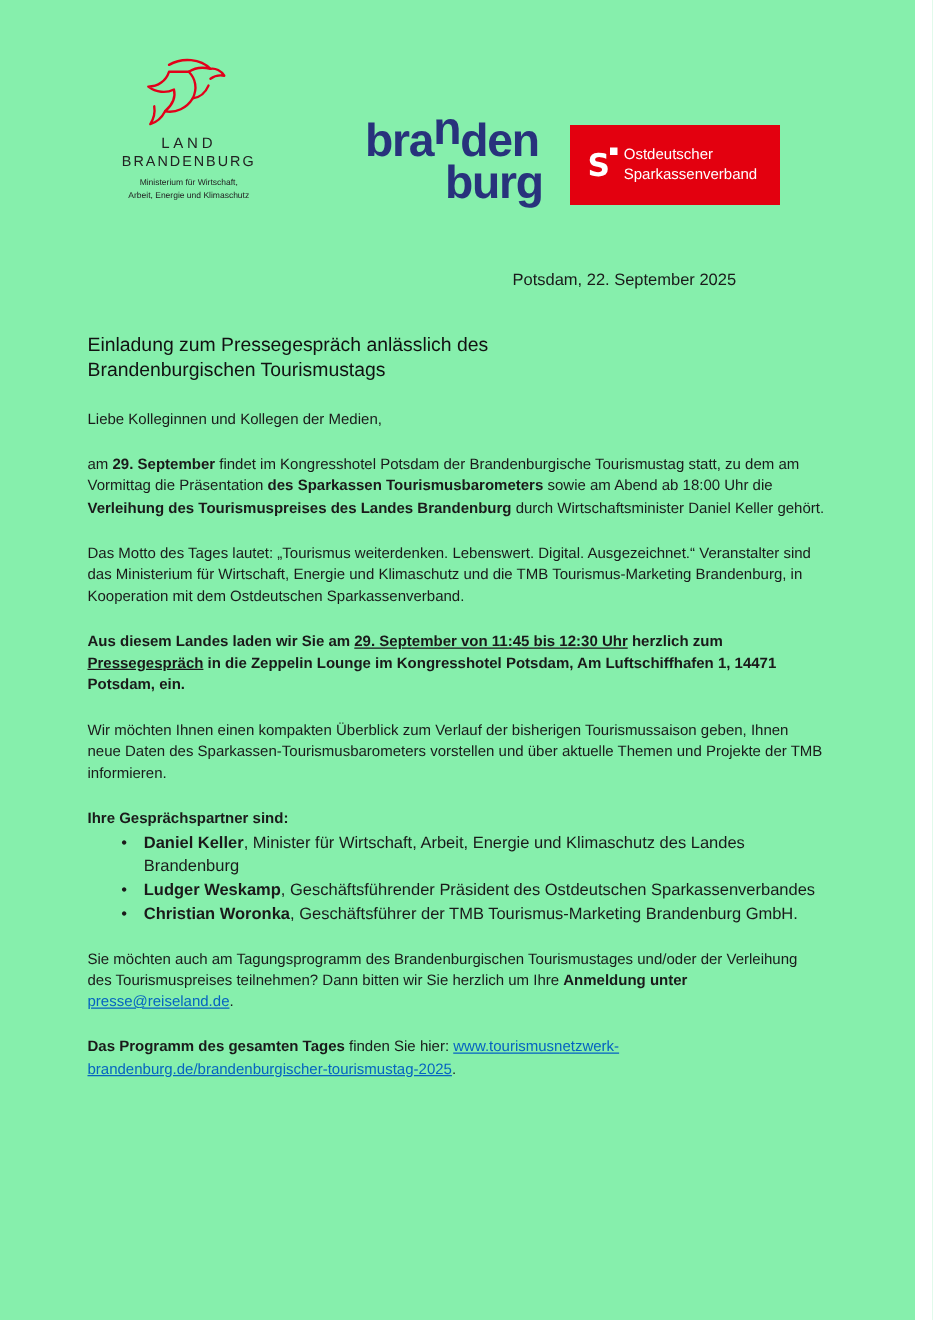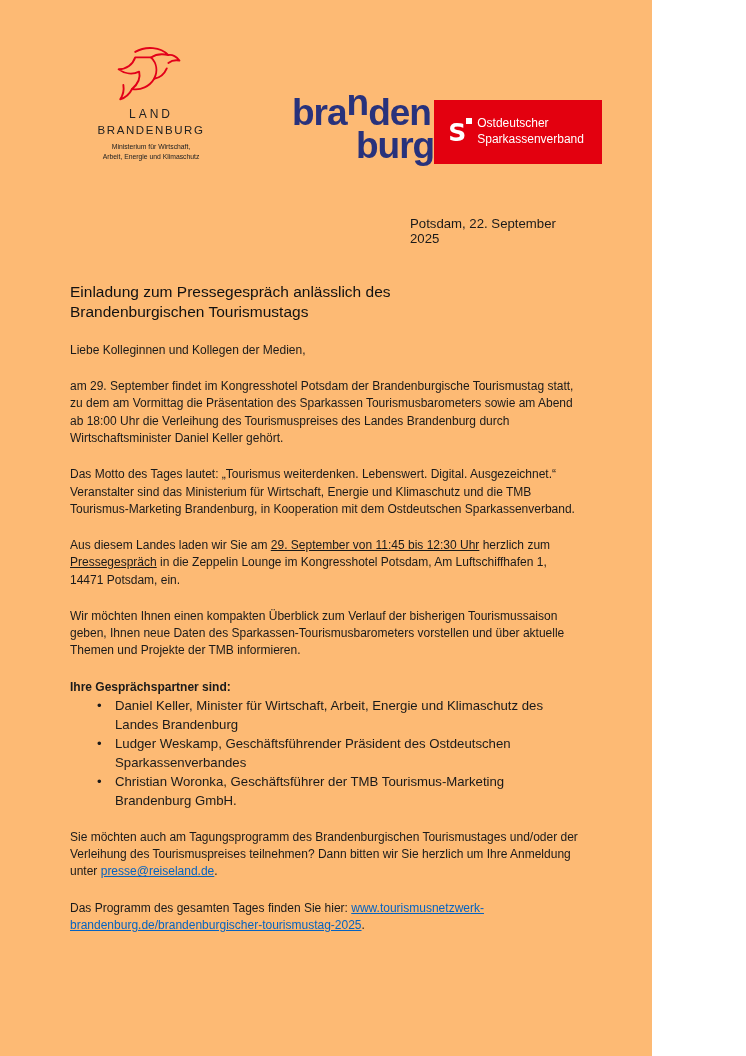--- a/index.html
+++ b/index.html
@@ -1,16 +1,16 @@
 <!DOCTYPE html>
 <html><head>
 <meta charset="utf-8">
 <style>
   html,body{margin:0;padding:0;background:#ffffff;}
-  .page{position:relative;width:652px;height:1056px;background:#fdba74;overflow:hidden;
+  .page{position:relative;width:732px;height:1056px;background:#86efac;overflow:hidden;
         font-family:"Liberation Sans","DejaVu Sans",sans-serif;color:#1a1a1a;}
   
   .logo-row{display:flex;align-items:flex-start;padding:44px 108px 0 90px;}
   .ministry{width:122px;text-align:center;flex:0 0 auto;}
   .eagle-svg{display:block;margin:0 auto;}
   .m-land{font-size:12px;letter-spacing:3px;color:#222;margin-top:3px;font-weight:400;}
   .m-name{font-size:11.5px;letter-spacing:1.6px;color:#222;margin-top:3px;}
   .m-dept{font-size:6.8px;color:#222;margin-top:6px;line-height:1.4;}
   .wordmark{margin-left:80px;margin-top:52px;color:#28327c;font-weight:700;font-size:37px;
             line-height:0.9;letter-spacing:-1px;flex:0 0 auto;}
@@ -22,21 +22,21 @@
   .sk-s{position:relative;color:#fff;font-weight:700;font-size:25px;line-height:1;margin-right:11px;
         font-family:"DejaVu Sans",sans-serif;}
   .sk-dot{position:absolute;top:-2px;right:-6px;width:6px;height:6px;background:#fff;}
   .sk-text{color:#fff;font-size:12px;line-height:1.3;}
   
   .content{padding:0 72px 0 70px;}
   .dateline{margin:52px 0 0 340px;font-size:13.2px;}
   .title{margin:36px 0 0 0;font-size:15.5px;font-weight:400;line-height:1.32;max-width:430px;color:#111;}
   p{margin:19px 0 0 0;font-size:12px;line-height:1.44;}
   .bhead{font-weight:700;}
-  .b{font-weight:400;}
+  .b{font-weight:700;}
   .u{text-decoration:underline;}
   a.link{color:#0563c1;text-decoration:underline;cursor:pointer;}
   ul.speakers{margin:0;padding:0;list-style:none;}
   ul.speakers li{position:relative;margin:0 0 0 25px;padding:0 0 0 20px;font-size:13.2px;line-height:1.44;}
   ul.speakers li::before{content:"\2022";position:absolute;left:2px;top:0;}
 </style>
 </head>
 <body>
 
 <div class="page">

